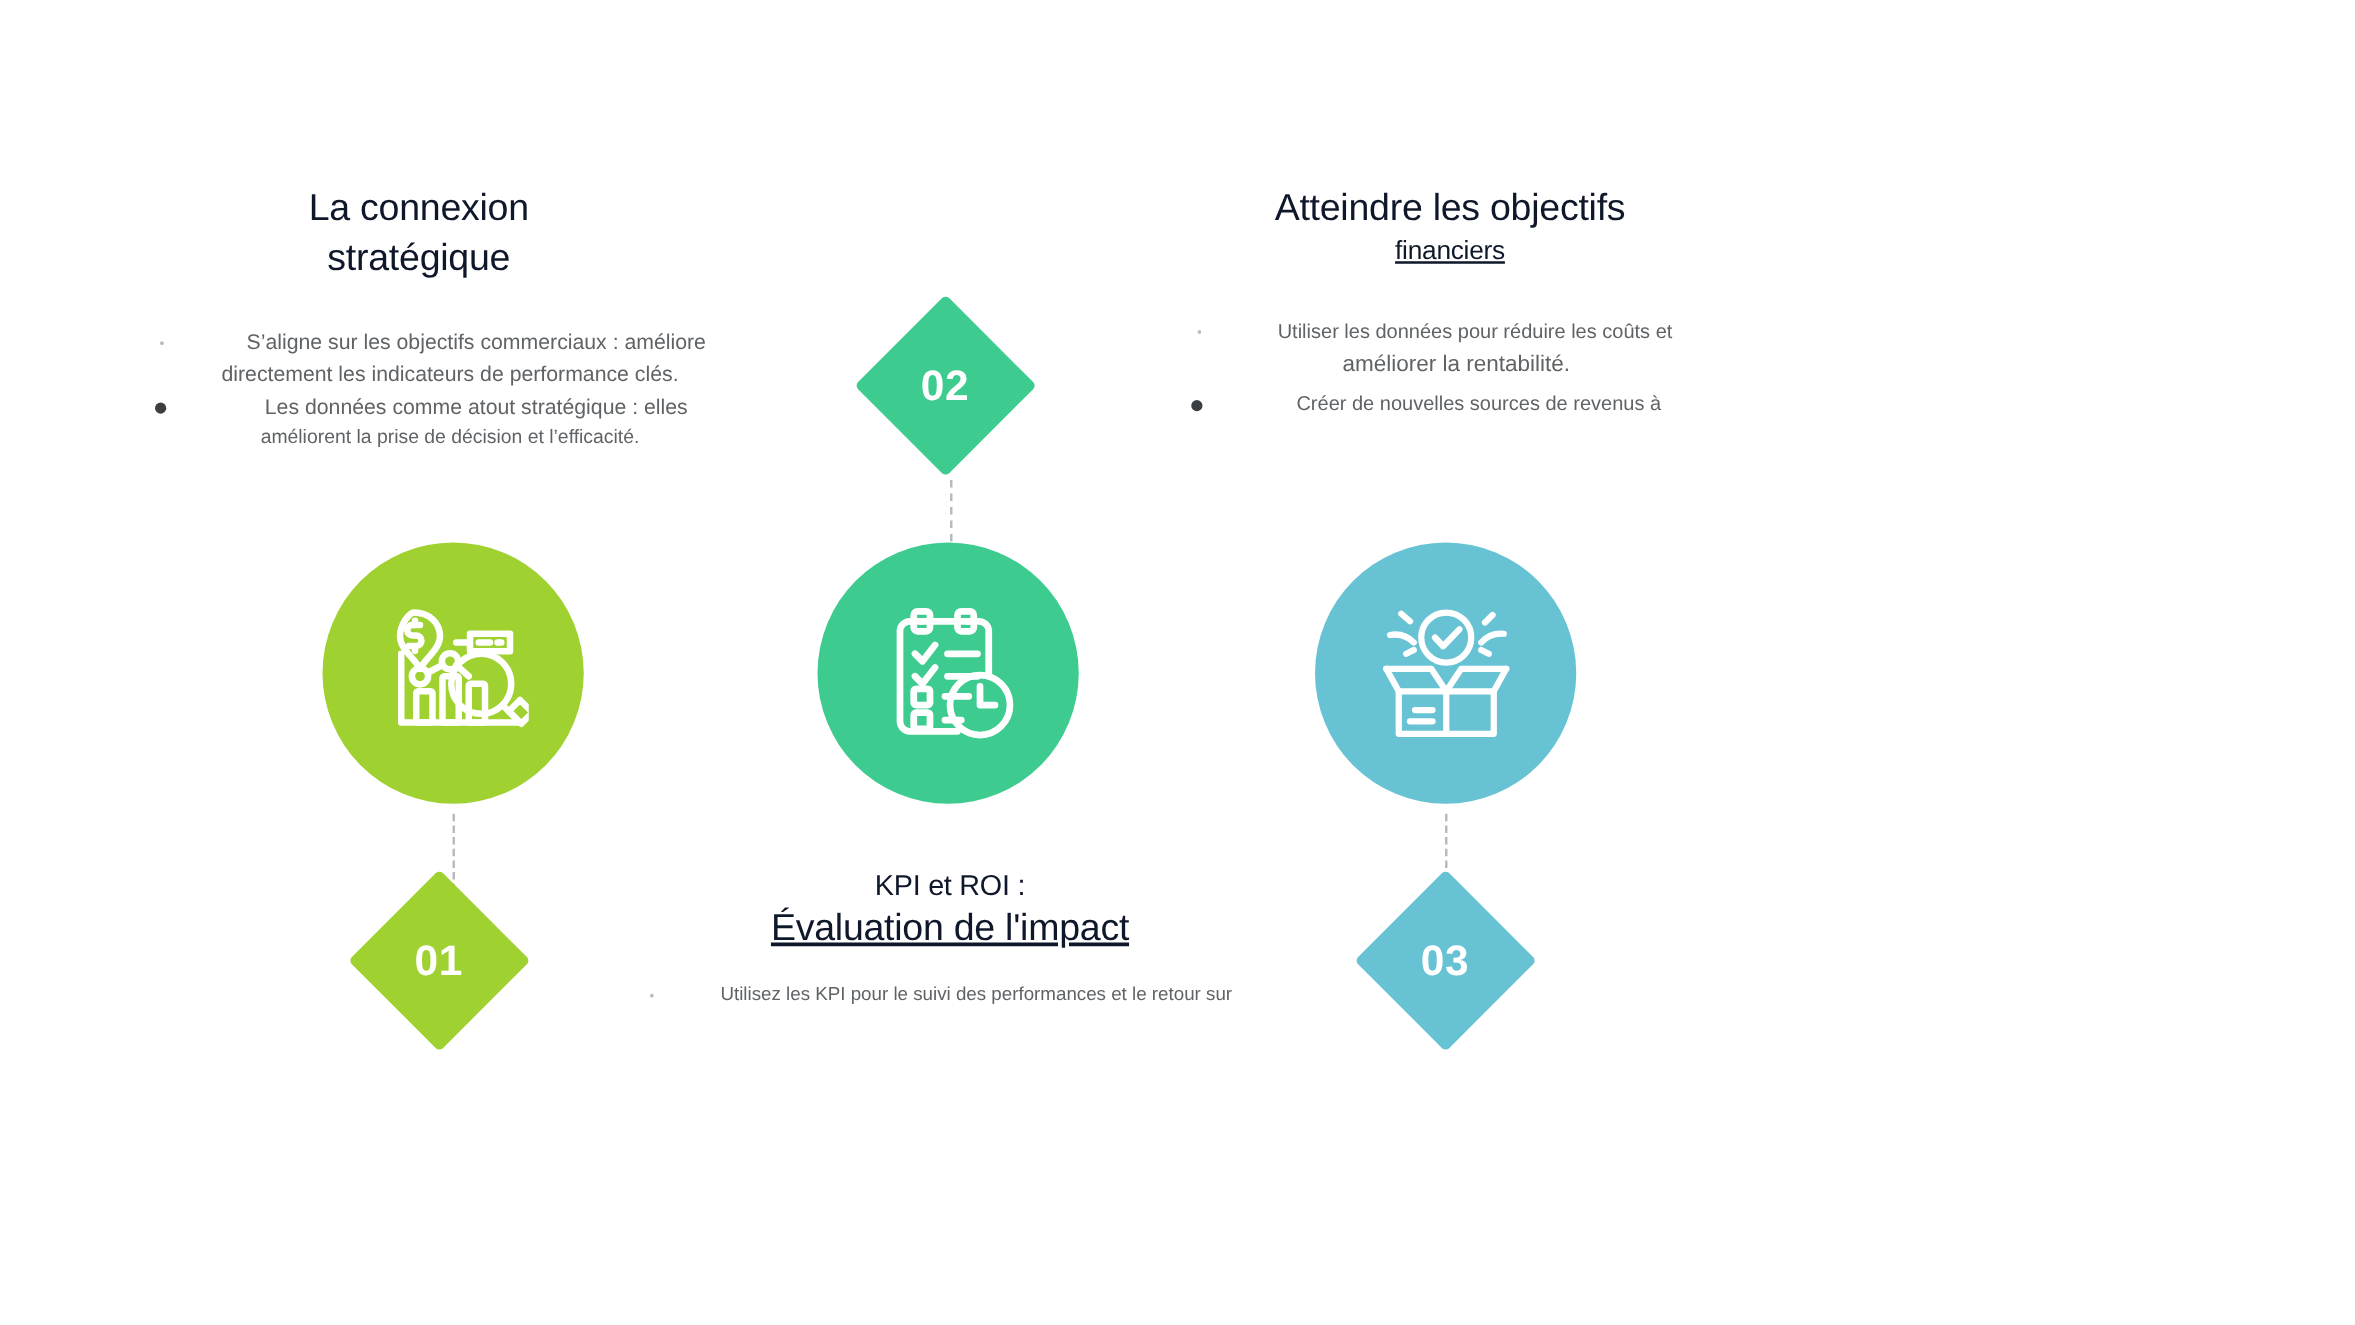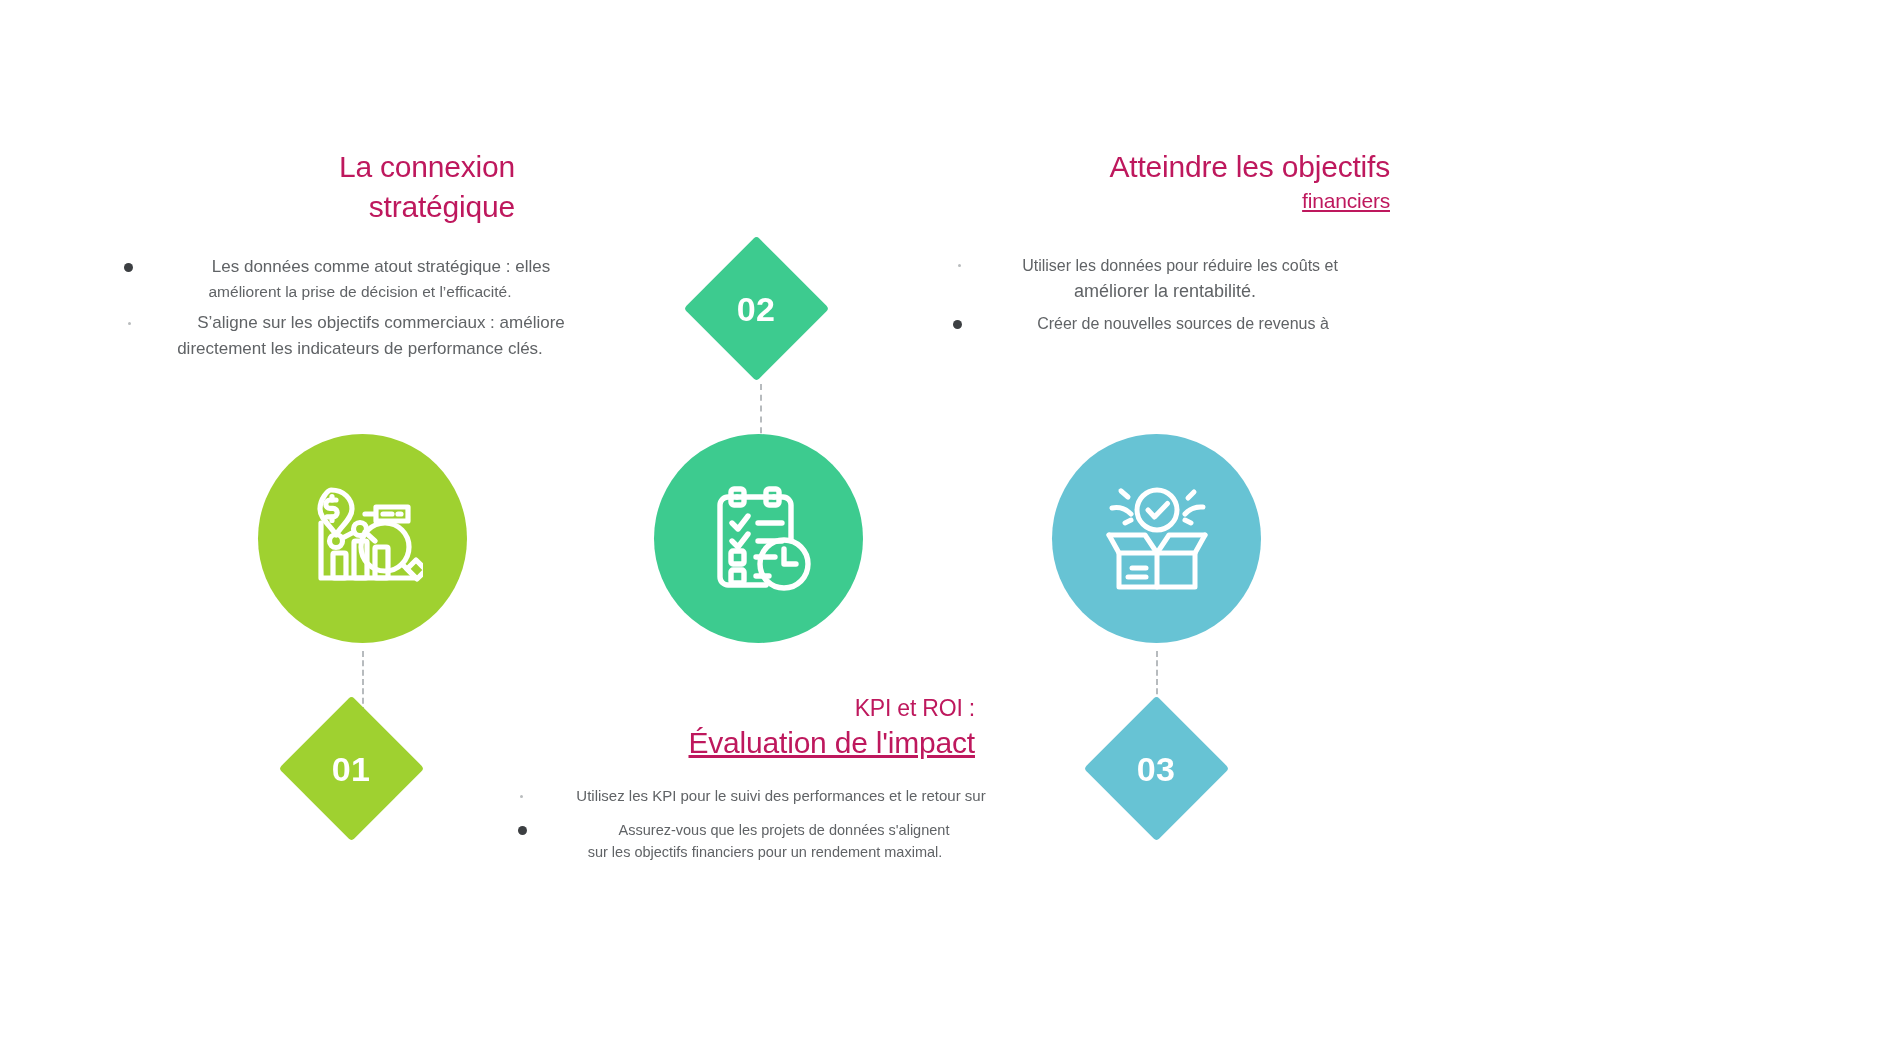--- a/index.html
+++ b/index.html
@@ -19,22 +19,22 @@
     inset: 0;
     width: 1884px;
     height: 1060px;
   }
 
   
   .abs { position: absolute; }
 
   
   .heading {
-    text-align: right;
-    color: #be185d;
+    text-align: center;
+    color: #0f172a;
     font-weight: 400;
     line-height: 1.32;
     letter-spacing: -0.2px;
   }
   .heading .l1 { display: block; font-size: 30px; }
   .heading .l2 { display: block; font-size: 30px; }
   .heading.small-second .l2 { font-size: 21px; text-decoration: underline; }
 
   
   .bullets { }
@@ -96,29 +96,29 @@
 <body>
 
 <div class="canvas">
 
   <div class="abs heading" style="left:155px; top:147px; width:360px;">
     <span class="l1">La connexion</span>
     <span class="l2">stratégique</span>
   </div>
 
   <div class="abs bullets" style="left:110px; top:254px; width:500px;">
+    <div class="bullet-row" style="font-size:17px; margin-top:7px;">
+      <span class="marker tiny" style="left:18px; top:12px;"></span>
+      <span class="txt" style="padding-left:42px;">S’aligne sur les objectifs commerciaux : améliore</span>
+      <span class="txt line2" style="font-size:17px;">directement les indicateurs de performance clés.</span>
+    </div>
     <div class="bullet-row" style="font-size:17px;">
       <span class="marker big" style="left:14px; top:9px;"></span>
       <span class="txt" style="padding-left:42px;">Les données comme atout stratégique : elles</span>
       <span class="txt line2" style="font-size:15.5px;">améliorent la prise de décision et l’efficacité.</span>
-    </div>
-    <div class="bullet-row" style="font-size:17px; margin-top:7px;">
-      <span class="marker tiny" style="left:18px; top:12px;"></span>
-      <span class="txt" style="padding-left:42px;">S’aligne sur les objectifs commerciaux : améliore</span>
-      <span class="txt line2" style="font-size:17px;">directement les indicateurs de performance clés.</span>
     </div>
   </div>
 
   <div class="circle" style="left:258px; top:434px; width:209px; height:209px; background:#9FD130;">
     <span>
       <svg width="120" height="112" viewBox="0 0 120 112" fill="none" stroke="#ffffff" stroke-width="5.2" stroke-linecap="round" stroke-linejoin="round">
 
         <path d="M28 7 C41 7 49 16 49 26 C49 36 38 43 33 52 C28 43 17 36 17 26 C17 16 25 7 28 7 Z"></path>
         <path d="M33 17 H27 a4.2 4.2 0 0 0 0 8.4 h3 a4.2 4.2 0 0 1 0 8.4 H24"></path>
         <path d="M29 13.5 V17 M29 34 V37.5"></path>
@@ -187,25 +187,20 @@
   <div class="abs heading small-second" style="left:545px; top:693px; width:430px;">
     <span class="l1" style="font-size:23px;">KPI et ROI :</span>
     <span class="l2" style="font-size:30px;">Évaluation de l'impact</span>
   </div>
 
   <div class="abs bullets" style="left:505px; top:785px; width:520px;">
     <div class="bullet-row" style="font-size:15px;">
       <span class="marker tiny" style="left:15px; top:10px;"></span>
       <span class="txt" style="padding-left:32px;">Utilisez les KPI pour le suivi des performances et le retour sur</span>
     </div>
-    <div class="bullet-row" style="font-size:14.5px; margin-top:11px;">
-      <span class="marker big" style="left:13px; top:7px;"></span>
-      <span class="txt" style="padding-left:38px;">Assurez-vous que les projets de données s'alignent</span>
-      <span class="txt line2" style="font-size:14.5px;">sur les objectifs financiers pour un rendement maximal.</span>
-    </div>
   </div>
 
   <div class="abs heading small-second" style="left:930px; top:147px; width:460px;">
     <span class="l1">Atteindre les objectifs</span>
     <span class="l2">financiers</span>
   </div>
 
   <div class="abs bullets" style="left:935px; top:254px; width:460px;">
     <div class="bullet-row" style="font-size:16px;">
       <span class="marker tiny" style="left:23px; top:10px;"></span>

